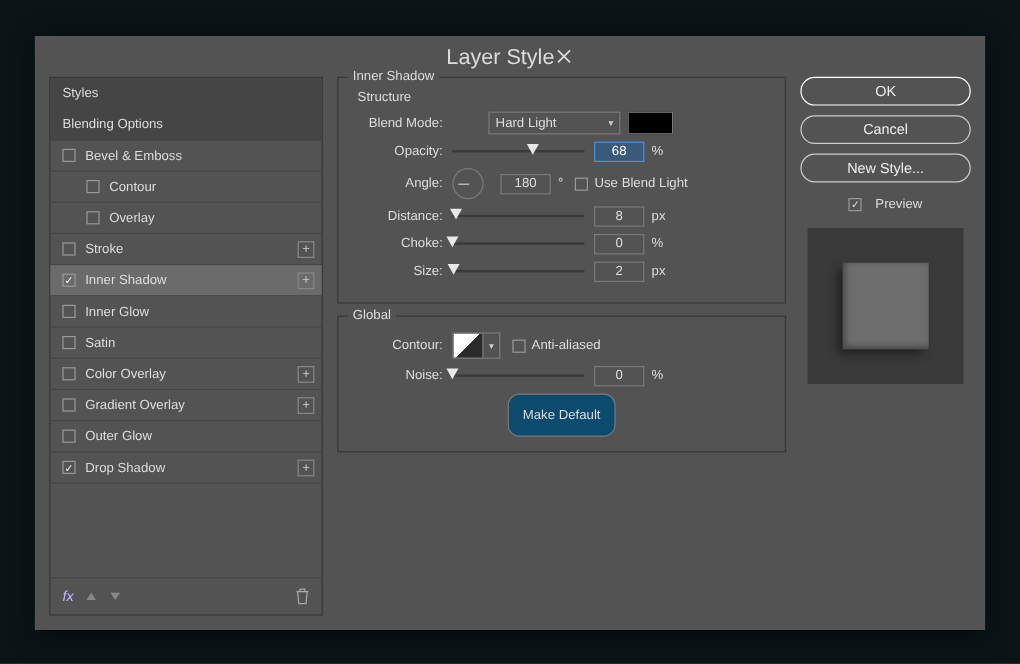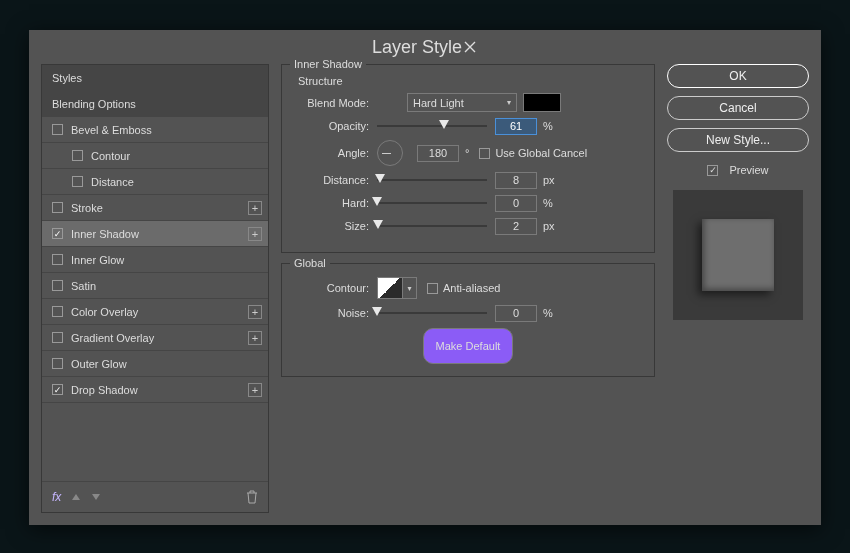--- a/index.html
+++ b/index.html
@@ -35,21 +35,21 @@
 .slider .track { position: absolute; top: 6px; left: 0; right: 0; height: 2px; background: #3a3a3a; }
 .slider .thumb { position: absolute; top: 1px; width: 0; height: 0; border-left: 5px solid transparent; border-right: 5px solid transparent; border-top: 9px solid #e8e8e8; transform: translateX(-5px); }
 .numbox { width: 42px; height: 17px; background: #535353; border: 1px solid #7a7a7a; color: #ddd; font-size: 11px; text-align: center; margin-left: 8px; display: flex; align-items: center; justify-content: center; }
 .numbox.hl { border-color: #4a90d9; background: #3b5a7a; color: #fff; }
 .unit { margin-left: 6px; }
 .angle-dial { width: 26px; height: 26px; border: 1px solid #7a7a7a; border-radius: 50%; position: relative; margin-right: 6px; }
 .angle-dial::after { content: ''; position: absolute; left: 4px; top: 50%; width: 9px; height: 1px; background: #ccc; }
 .small-cb { width: 11px; height: 11px; border: 1px solid #999; margin-right: 5px; display: inline-flex; align-items: center; justify-content: center; font-size: 9px; }
 .contour-sw { width: 26px; height: 22px; border: 1px solid #7a7a7a; background: linear-gradient(135deg, #fff 0 50%, #2a2a2a 50% 100%); }
 .contour-drop { width: 14px; height: 22px; border: 1px solid #7a7a7a; border-left: none; display: flex; align-items: center; justify-content: center; font-size: 8px; color: #ccc; margin-right: 10px; }
-.btn-sm { height: 19px; padding: 17px 12px; border: 1px solid #7a7a7a; background: #8b5cf6; color: #ddd; font-size: 11px; border-radius: 10px; display: inline-flex; align-items: center; cursor: pointer; }
+.btn-sm { height: 19px; padding: 17px 12px; border: 1px solid #7a7a7a; background: #0c4a6e; color: #ddd; font-size: 11px; border-radius: 10px; display: inline-flex; align-items: center; cursor: pointer; }
 .btn-row { display: flex; gap: 10px; justify-content: center; margin-top: 6px; }
 
 
 .right { width: 142px; display: flex; flex-direction: column; gap: 8px; align-items: stretch; }
 .btn-lg { height: 24px; border: 1px solid #ccc; background: #535353; color: #eee; font-size: 12px; border-radius: 12px; display: flex; align-items: center; justify-content: center; cursor: pointer; }
 .btn-lg.primary { border-color: #fff; }
 .prev-row { display: flex; align-items: center; justify-content: center; gap: 6px; color: #ddd; font-size: 11px; margin-top: 4px; }
 .preview-box { margin-top: 6px; width: 130px; height: 130px; background: #3a3a3a; align-self: center; display: flex; align-items: center; justify-content: center; }
 .preview-inner { width: 72px; height: 72px; background: #6e6e6e; box-shadow: -4px 4px 8px rgba(0,0,0,0.5), inset 2px -2px 6px rgba(0,0,0,0.4); }
 
@@ -80,21 +80,21 @@
       <div class="left-row">
           <span class="cb"></span>
           <span>Bevel &amp; Emboss</span>
         </div>
       <div class="left-row indent">
           <span class="cb"></span>
           <span>Contour</span>
         </div>
       <div class="left-row indent">
           <span class="cb"></span>
-          <span>Distance</span>
+          <span>Overlay</span>
         </div>
       <div class="left-row">
           <span class="cb"></span>
           <span>Stroke</span>
           <span class="plus">+</span>
         </div>
       <div class="left-row sel">
           <span class="cb">✓</span>
           <span>Inner Shadow</span>
           <span class="plus">+</span>
@@ -161,46 +161,46 @@
           </div>
           <div class="swatch"></div>
         </div>
 
         <div class="row">
           <span class="lbl">Opacity:</span>
           <div class="slider">
               <div class="track"></div>
               <div class="thumb" style="left: 61%;"></div>
             </div>
-          <div class="numbox hl">61</div>
+          <div class="numbox hl">68</div>
           <span class="unit">%</span>
         </div>
 
         <div class="row">
           <span class="lbl">Angle:</span>
           <div class="angle-dial"></div>
           <div class="numbox">180</div>
           <span class="unit">°</span>
           <span style="width:10px"></span>
           <span class="small-cb"></span>
-          <span>Use Global Cancel</span>
+          <span>Use Blend Light</span>
         </div>
 
         <div class="row">
           <span class="lbl">Distance:</span>
           <div class="slider">
               <div class="track"></div>
               <div class="thumb" style="left:3%"></div>
             </div>
           <div class="numbox">8</div>
           <span class="unit">px</span>
         </div>
 
         <div class="row">
-          <span class="lbl">Hard:</span>
+          <span class="lbl">Choke:</span>
           <div class="slider">
               <div class="track"></div>
               <div class="thumb" style="left:0%"></div>
             </div>
           <div class="numbox">0</div>
           <span class="unit">%</span>
         </div>
 
         <div class="row">
           <span class="lbl">Size:</span>

